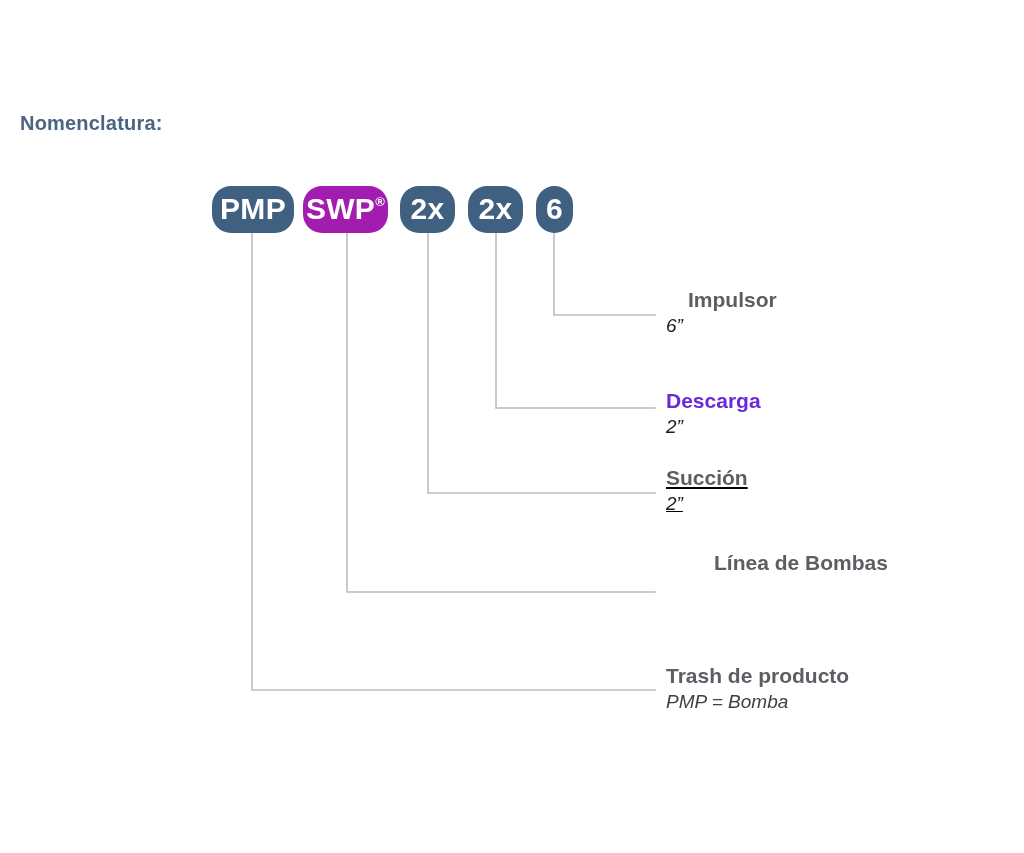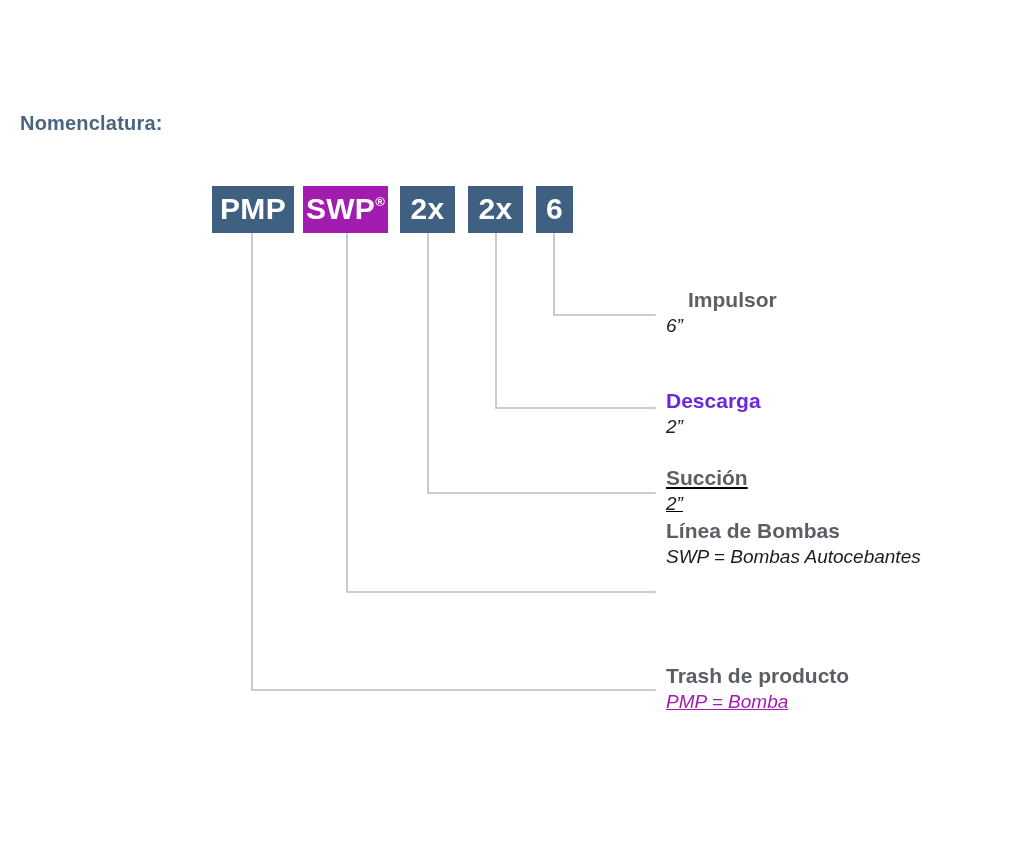--- a/index.html
+++ b/index.html
@@ -44,20 +44,21 @@
     font-size: 30px;
     font-weight: bold;
     display: flex;
     align-items: center;
     justify-content: center;
     line-height: 1;
     letter-spacing: 0.3px;
     pointer-events: auto;
     box-sizing: border-box;
     padding-bottom: 2px;
+    border-radius: 19px;
   }
   .code-box .sup {
     font-size: 13px;
     vertical-align: super;
     position: relative;
     top: -7px;
     left: 0px;
     font-weight: bold;
   }
 
@@ -130,21 +131,20 @@
       <div class="label-sub" style="color: rgb(28, 28, 28);">6”</div>
     </div>
     <div class="label-group" style="top: 389px;">
       <div class="label-title" style="color: #6d28d9;">Descarga</div>
       <div class="label-sub" style="color: rgb(28, 28, 28);">2”</div>
     </div>
     <div class="label-group" style="top: 466px; text-decoration: underline;">
       <div class="label-title" style="color: rgb(91, 95, 99);">Succión</div>
       <div class="label-sub" style="color: rgb(28, 28, 28);">2”</div>
     </div>
-    <div class="label-group" style="top: 519px;">
+    <div class="label-group" style="top: 551px; margin-left: 48px;">
       <div class="label-title" style="color: rgb(91, 95, 99);">Línea de Bombas</div>
-      <div class="label-sub" style="color: rgb(28, 28, 28);">SWP = Bombas Autocebantes</div>
     </div>
     <div class="label-group" style="top: 664px;">
       <div class="label-title" style="color: rgb(91, 95, 99);">Trash de producto</div>
-      <div class="label-sub" style="color: #a21caf; text-decoration: underline;">PMP = Bomba</div>
+      <div class="label-sub" style="color: #404040;">PMP = Bomba</div>
     </div>
   </div>
 
 </body></html>

